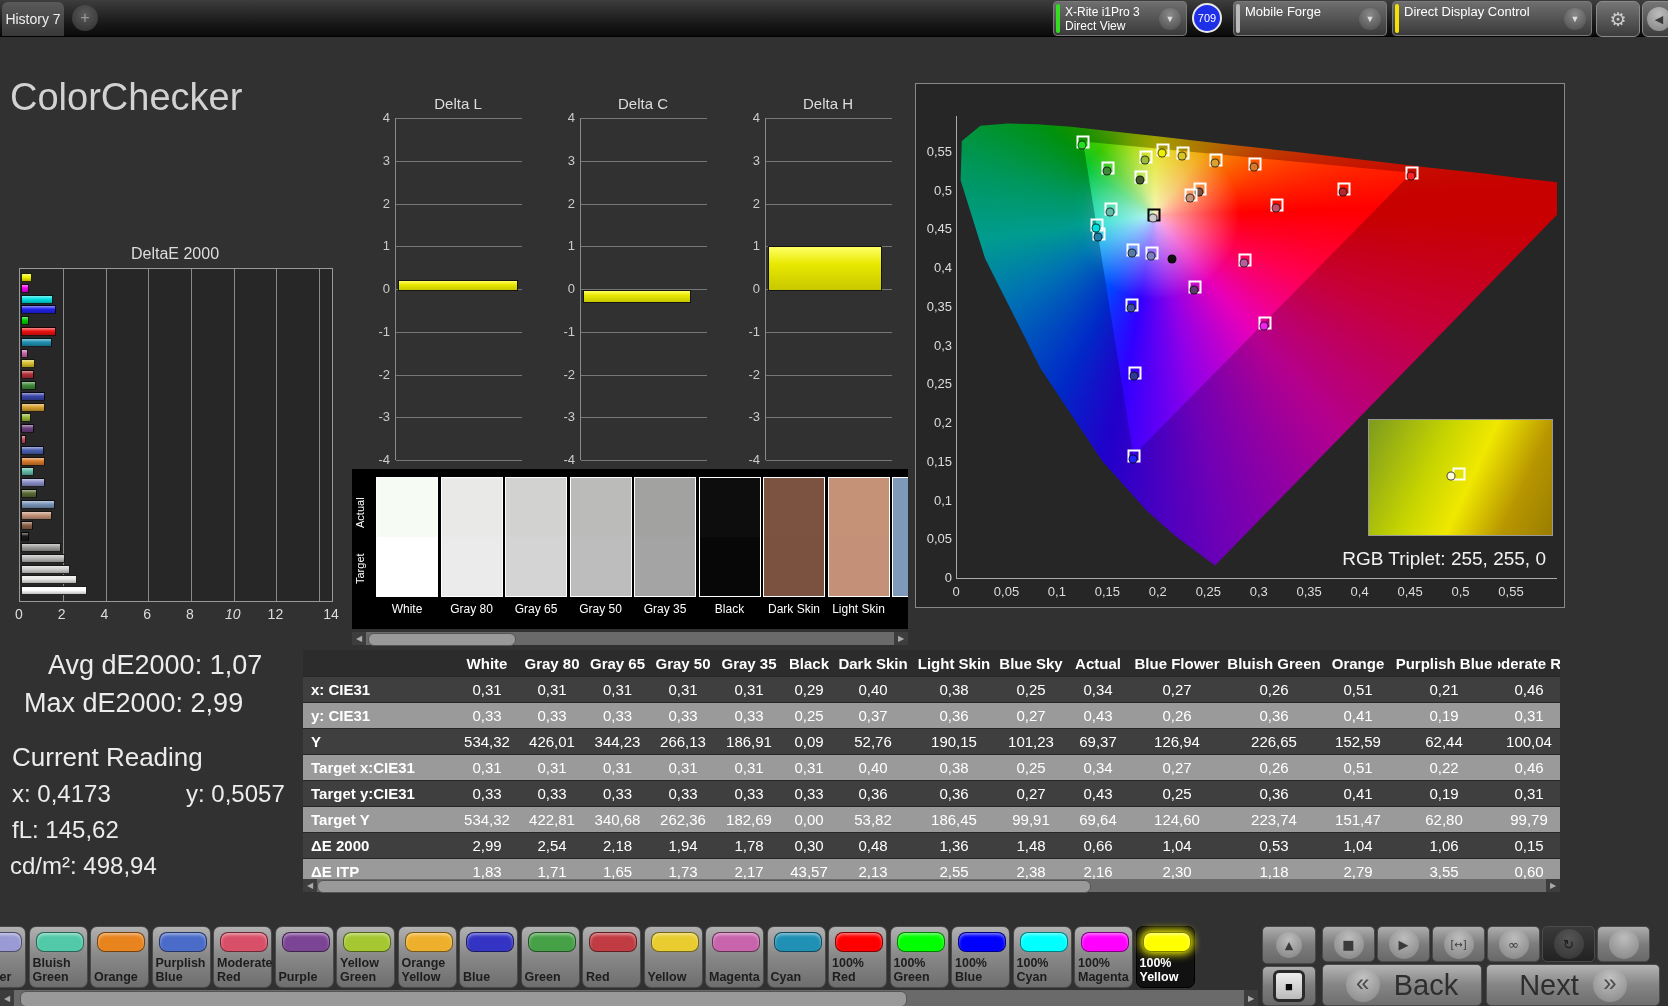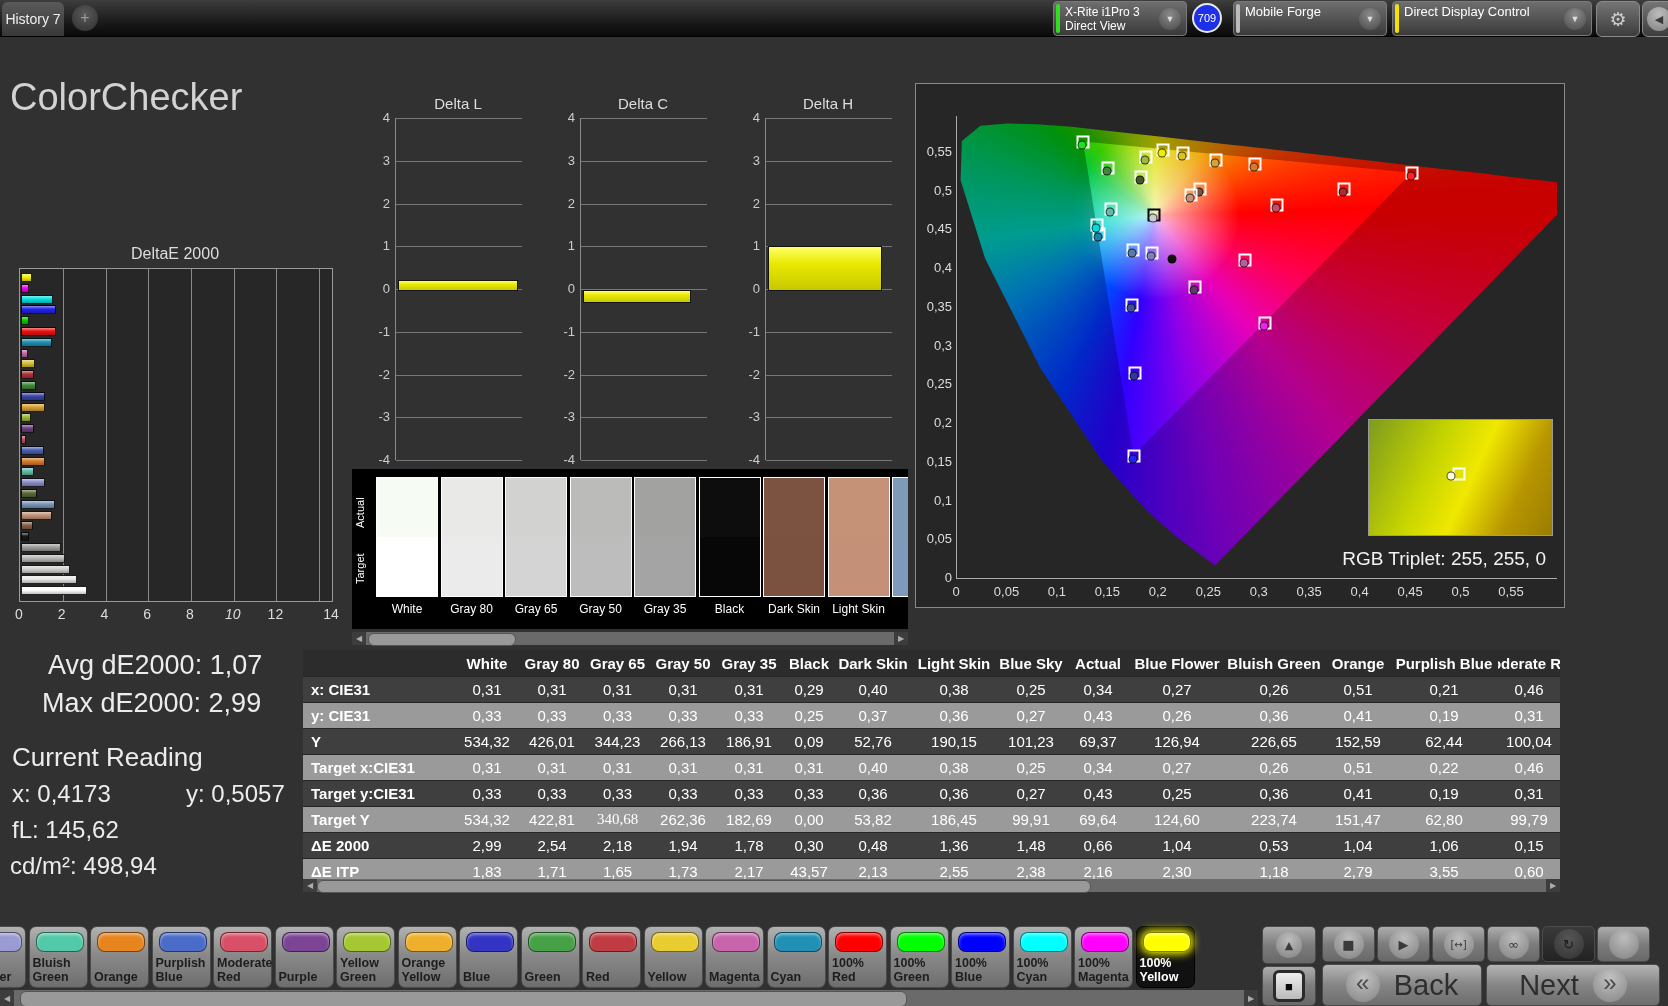--- a/index.html
+++ b/index.html
@@ -411,21 +411,21 @@
         <div class="cie-xlab" style="left: 595px;">0,55</div>
       </div>
     <div id="inset">
       <div class="mk-sq" style="left:49%;top:47%;border-color:#fff;"></div>
       <div class="mk-dot" style="left:45%;top:49%;background:#ffffd8;"></div>
     </div>
     <div class="rgbline">RGB Triplet: 255, 255, 0</div>
   </div>
 
   <div class="stat" style="left:48px;top:650px;font-size:27px;">Avg dE2000: 1,07</div>
-  <div class="stat" style="left:42px;top:688px;font-size:27px;text-align:right;">Max dE2000: 2,99</div>
+  <div class="stat" style="left:24px;top:688px;font-size:27px;text-align:right;">Max dE2000: 2,99</div>
   <div class="stat" style="left:12px;top:742px;font-size:26px;">Current Reading</div>
   <div class="stat" style="left:12px;top:780px;font-size:24px;">x: 0,4173</div>
   <div class="stat" style="left:186px;top:780px;font-size:24px;">y: 0,5057</div>
   <div class="stat" style="left:12px;top:816px;font-size:24px;">fL: 145,62</div>
   <div class="stat" style="left:10px;top:852px;font-size:24px;text-align:right;">cd/m²: 498,94</div>
 
   <div id="datatable">
       <div class="trow hdr">
         <div class="tc hd" style="width: 152px;"></div>
         <div class="tc hd" style="width: 64px;">White</div>
@@ -531,21 +531,21 @@
         <div class="tc" style="width: 90px;">0,25</div>
         <div class="tc" style="width: 104px;">0,36</div>
         <div class="tc" style="width: 64px;">0,41</div>
         <div class="tc" style="width: 108px;">0,19</div>
         <div class="tc" style="width: 62px;">0,31</div>
       </div>
       <div class="trow light">
         <div class="tc lab" style="width: 152px;">Target Y</div>
         <div class="tc" style="width: 64px;">534,32</div>
         <div class="tc" style="width: 66px;">422,81</div>
-        <div class="tc" style="width: 65px; font-family: Liberation Serif, serif;">340,68</div>
+        <div class="tc" style="width: 65px;">340,68</div>
         <div class="tc" style="width: 66px;">262,36</div>
         <div class="tc" style="width: 66px;">182,69</div>
         <div class="tc" style="width: 54px;">0,00</div>
         <div class="tc" style="width: 74px;">53,82</div>
         <div class="tc" style="width: 88px;">186,45</div>
         <div class="tc" style="width: 66px;">99,91</div>
         <div class="tc" style="width: 68px;">69,64</div>
         <div class="tc" style="width: 90px;">124,60</div>
         <div class="tc" style="width: 104px;">223,74</div>
         <div class="tc" style="width: 64px;">151,47</div>

